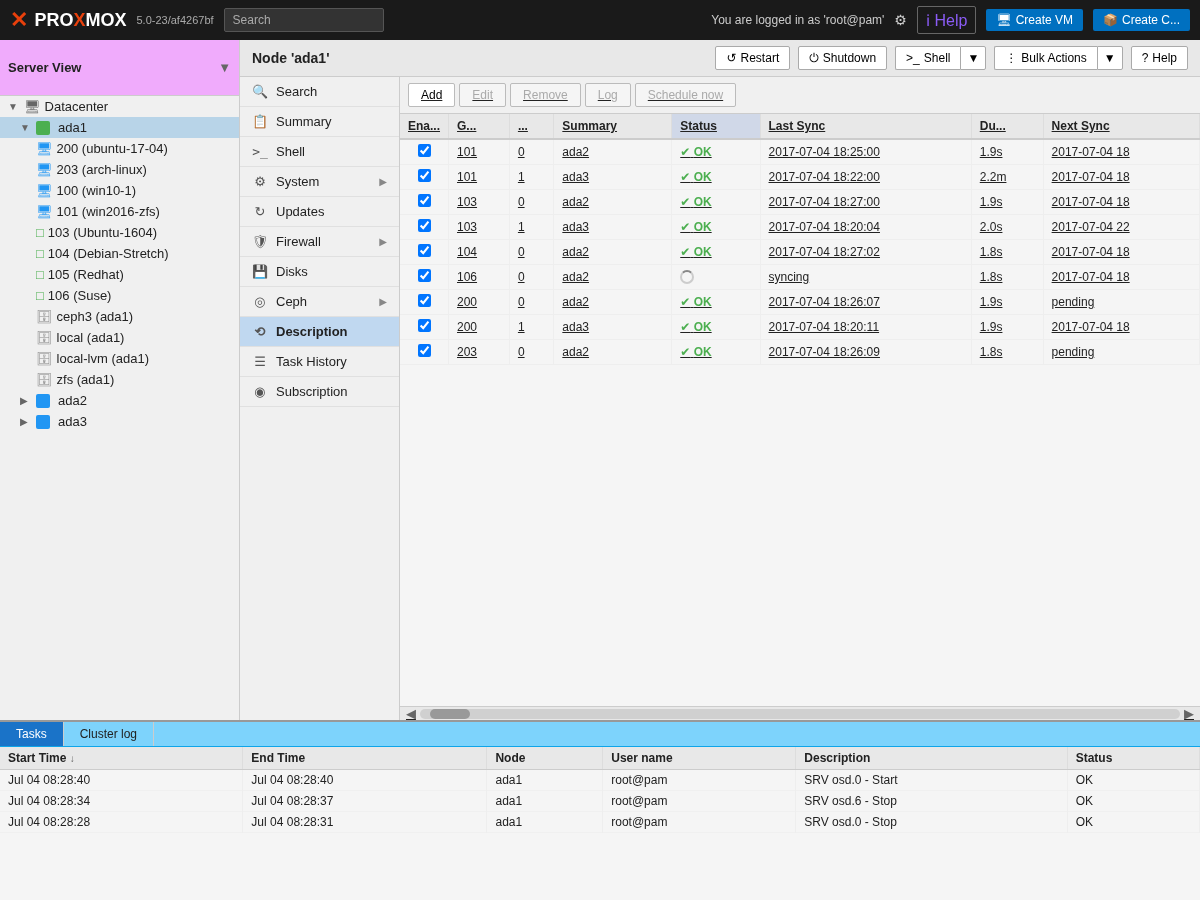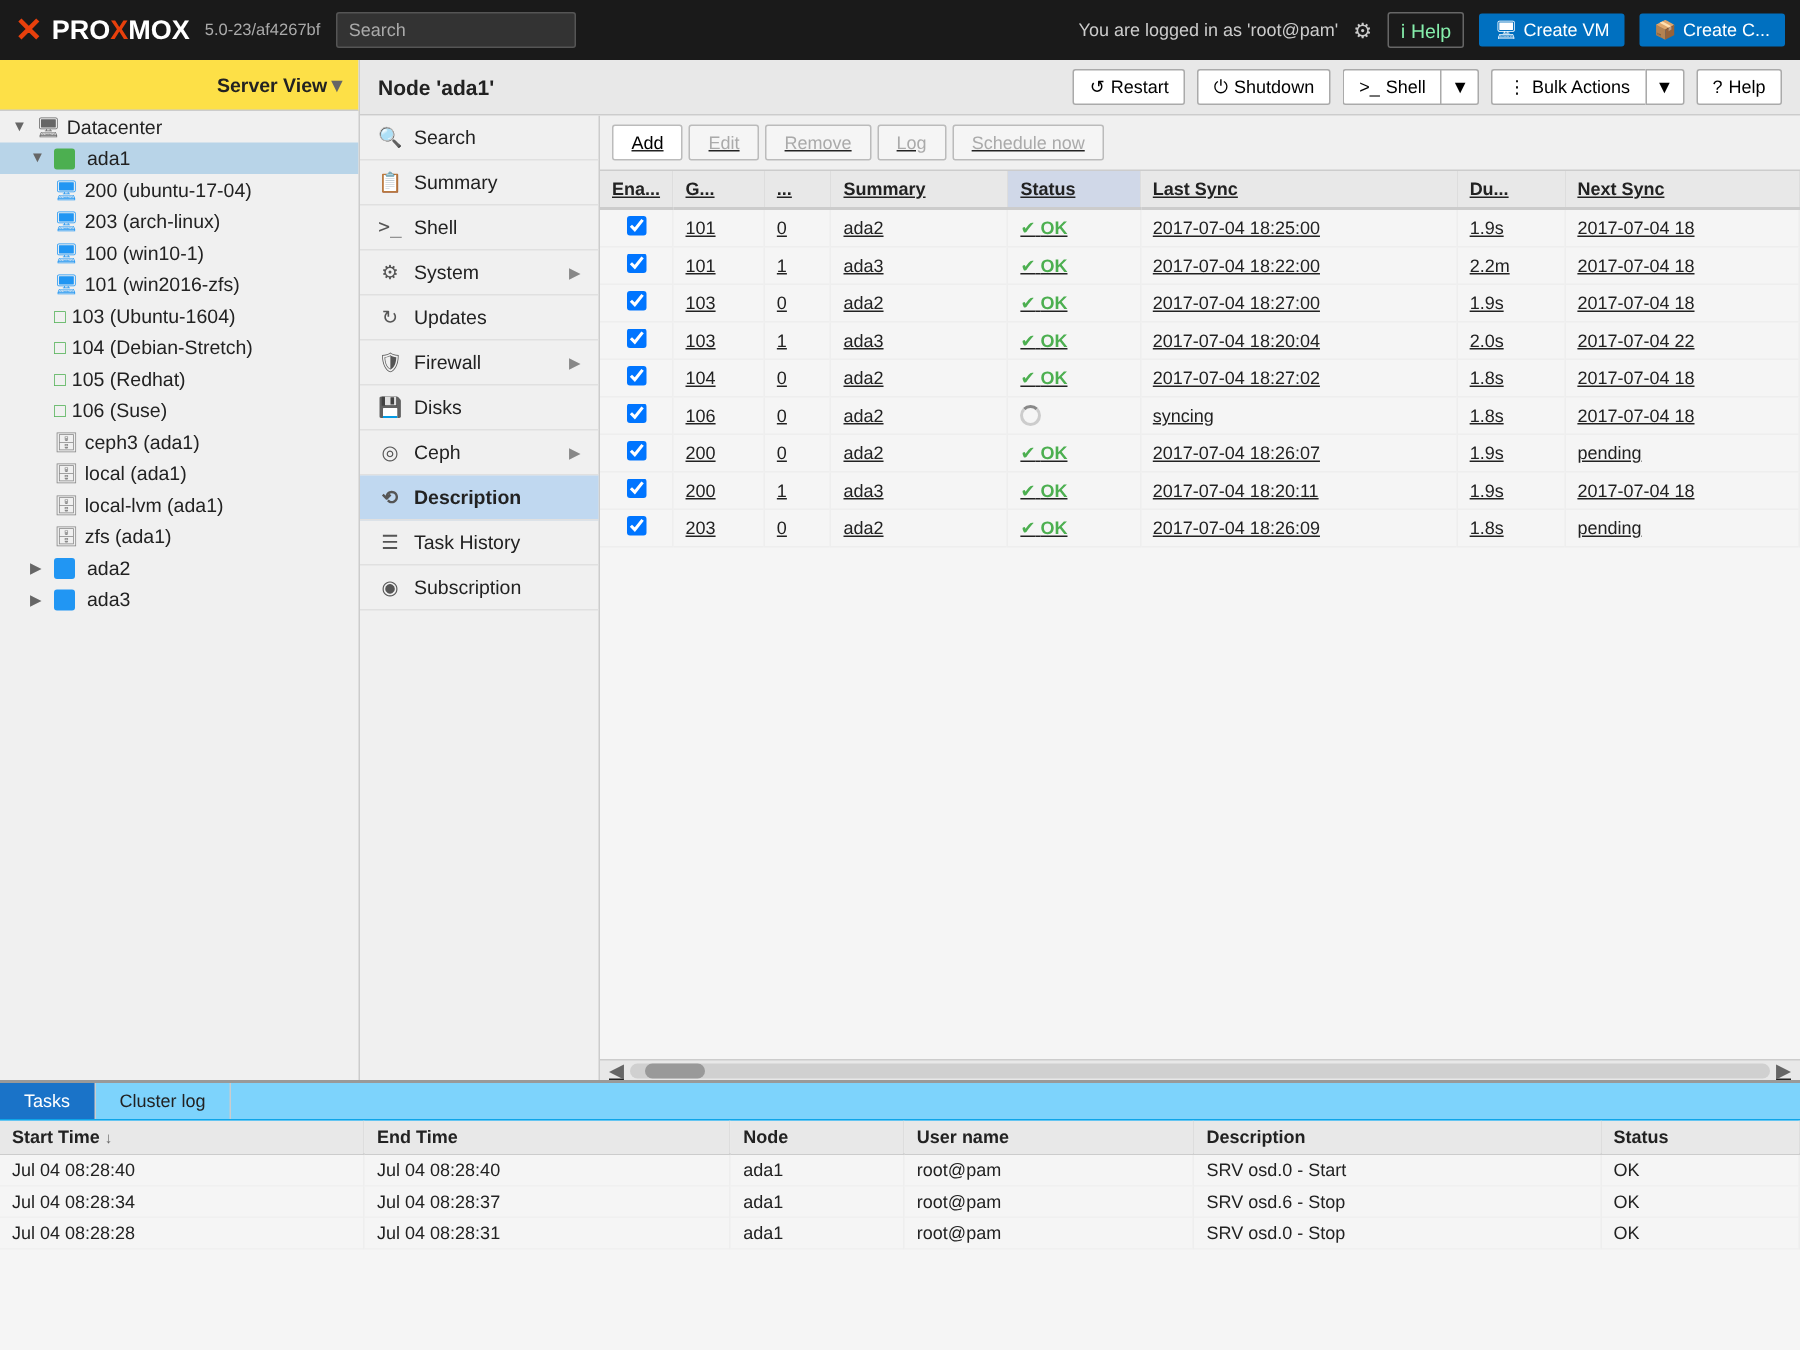--- a/index.html
+++ b/index.html
@@ -12,40 +12,40 @@
     #logo-area { display: flex; align-items: center; gap: 6px; }
     .logo-x { color: #e8400c; font-size: 22px; font-weight: bold; }
     .logo-version { color: #aaa; font-size: 11px; margin-left: 4px; }
     #search-box {
       background: #333; border: 1px solid #555; color: white; padding: 4px 8px;
       width: 160px; border-radius: 2px; font-size: 12px;
     }
     #search-box::placeholder { color: #aaa; }
     .gear-btn { background: none; border: none; color: #ccc; cursor: pointer; font-size: 14px; }
     .help-btn-top {
-      background: none; border: 1px solid #666; color: #86efac; padding: 2px 8px;
-      border-radius: 2px; cursor: pointer; font-size: 13px;
+      background: none; border: 1px solid #666; color: #8b5cf6; padding: 2px 8px;
+      border-radius: 2px; cursor: pointer; font-size: 16px;
     }
     .create-btn {
       background: #0070c0; border: none; color: white; padding: 4px 10px;
       border-radius: 2px; cursor: pointer; font-size: 12px; display: flex; align-items: center; gap: 4px;
     }
     .create-btn2 { background: #0070c0; }
 
     
     #main-layout { display: flex; height: calc(900px - 40px - 180px); }
 
     
     #sidebar {
       width: 240px; background: #f0f0f0; border-right: 1px solid #ccc;
       overflow-y: auto; flex-shrink: 0;
     }
     #server-view-header {
-      display: flex; align-items: center; justify-content: flex-end;
-      padding: 9px 8px; background: #fde047; border-bottom: 1px solid #ccc; font-weight: bold;
+      display: flex; align-items: center; justify-content: space-between;
+      padding: 20px 8px; background: #f0abfc; border-bottom: 1px solid #ccc; font-weight: bold;
     }
     .tree-item {
       display: flex; align-items: center; padding: 3px 8px; cursor: pointer; gap: 4px;
     }
     .tree-item.selected { background: #b8d4e8; }
     .tree-expand { width: 12px; color: #666; font-size: 10px; }
     .indent-1 { padding-left: 20px; }
     .indent-2 { padding-left: 36px; }
 
     

